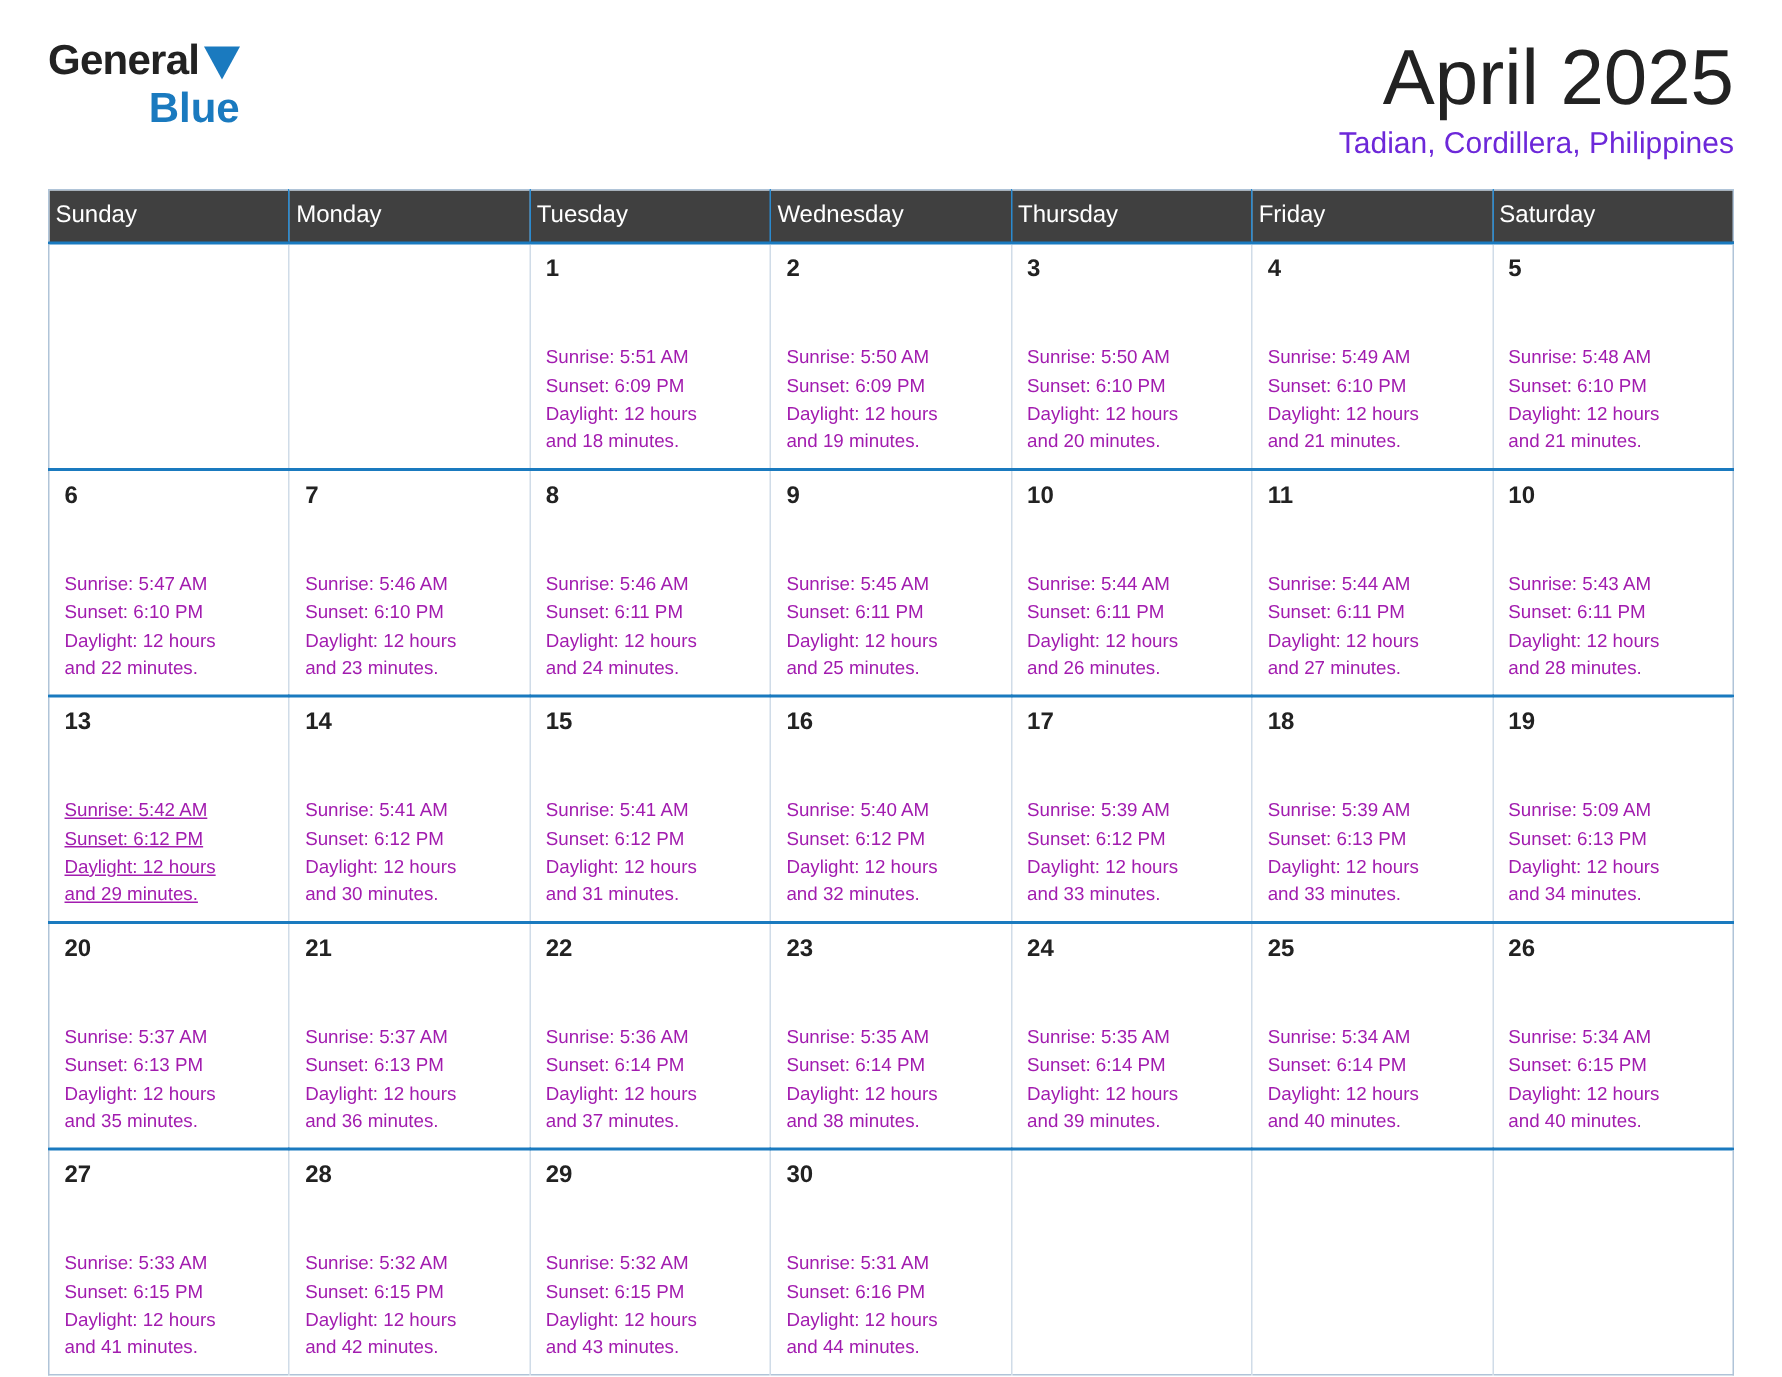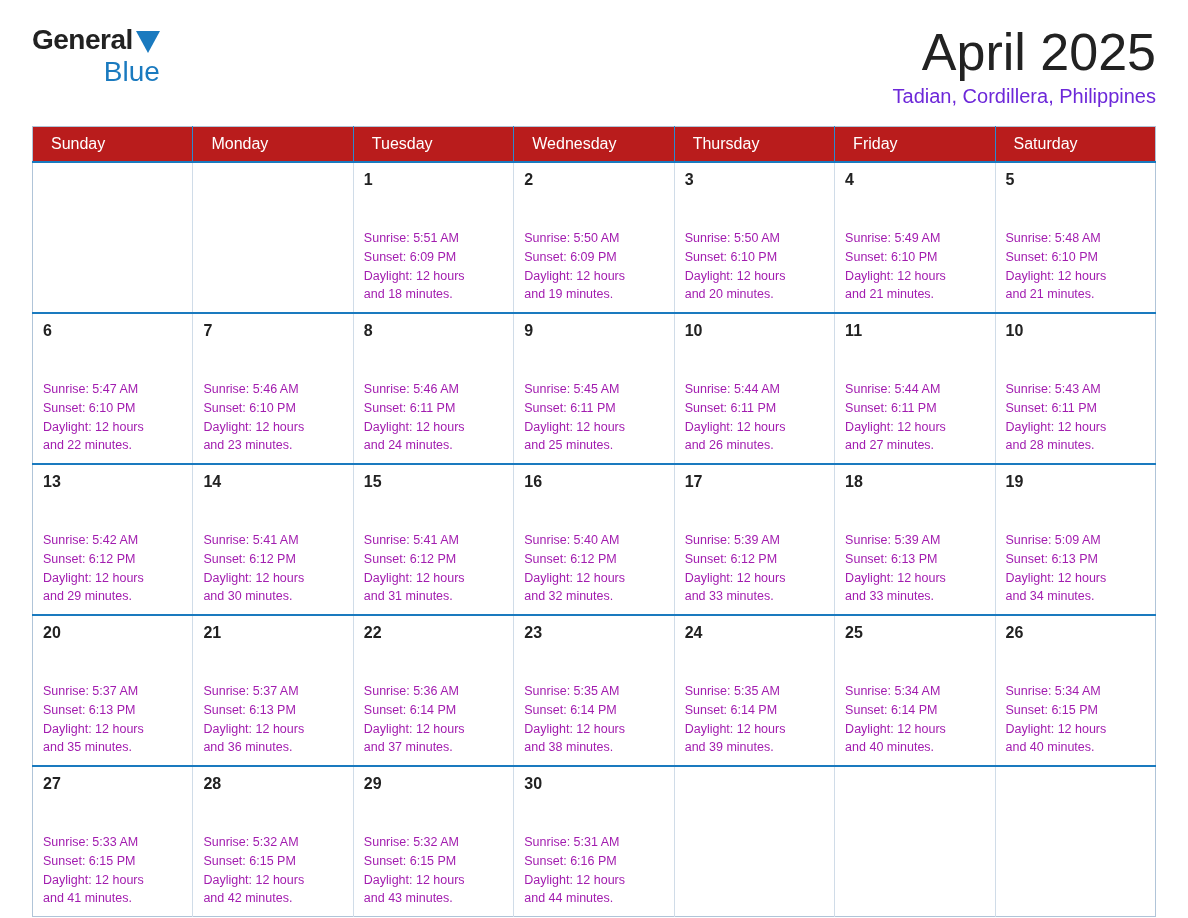--- a/index.html
+++ b/index.html
@@ -36,21 +36,21 @@
       width: 0;
       height: 0;
       border-left: 12px solid transparent;
       border-right: 12px solid transparent;
       border-top: 22px solid #1a7abf;
       margin-left: 3px;
       margin-top: 4px;
     }
     .logo-blue {
       font-size: 28px;
-      font-weight: normal;
+      font-weight: bold;
       color: #1a7abf;
       margin-left: 2px;
     }
     .title-block {
       text-align: right;
     }
     .title-month {
       font-size: 52px;
       font-weight: normal;
       color: #222;
@@ -60,25 +60,25 @@
       font-size: 20px;
       color: #6d28d9;
       margin-top: 4px;
     }
     .calendar {
       width: 100%;
       border-collapse: collapse;
       border: 1px solid #b0c4d8;
     }
     .calendar thead th {
-      background: #b91c1c;
+      background: #404040;
       color: #fff;
       font-size: 16px;
       font-weight: normal;
-      padding: 8px 18px;
+      padding: 8px 4px;
       text-align: left;
       border-right: 1px solid #2a8acf;
     }
     .calendar thead th:last-child {
       border-right: none;
     }
     .calendar tbody tr {
       border-top: 2px solid #1a7abf;
     }
     .calendar tbody td {
@@ -227,21 +227,21 @@
           <div class="day-number">10</div>
           <div class="day-info" style="white-space: pre-line;">Sunrise: 5:43 AM
 Sunset: 6:11 PM
 Daylight: 12 hours
 and 28 minutes.</div>
         </td>
       </tr>
       <tr>
         <td>
           <div class="day-number">13</div>
-          <div class="day-info" style="white-space: pre-line;">Sunrise: 5:42 AM
+          <div class="day-info" style="white-space: pre-line; text-decoration: underline;">Sunrise: 5:42 AM
 Sunset: 6:12 PM
 Daylight: 12 hours
 and 29 minutes.</div>
         </td>
         <td>
           <div class="day-number">14</div>
           <div class="day-info" style="white-space: pre-line;">Sunrise: 5:41 AM
 Sunset: 6:12 PM
 Daylight: 12 hours
 and 30 minutes.</div>

